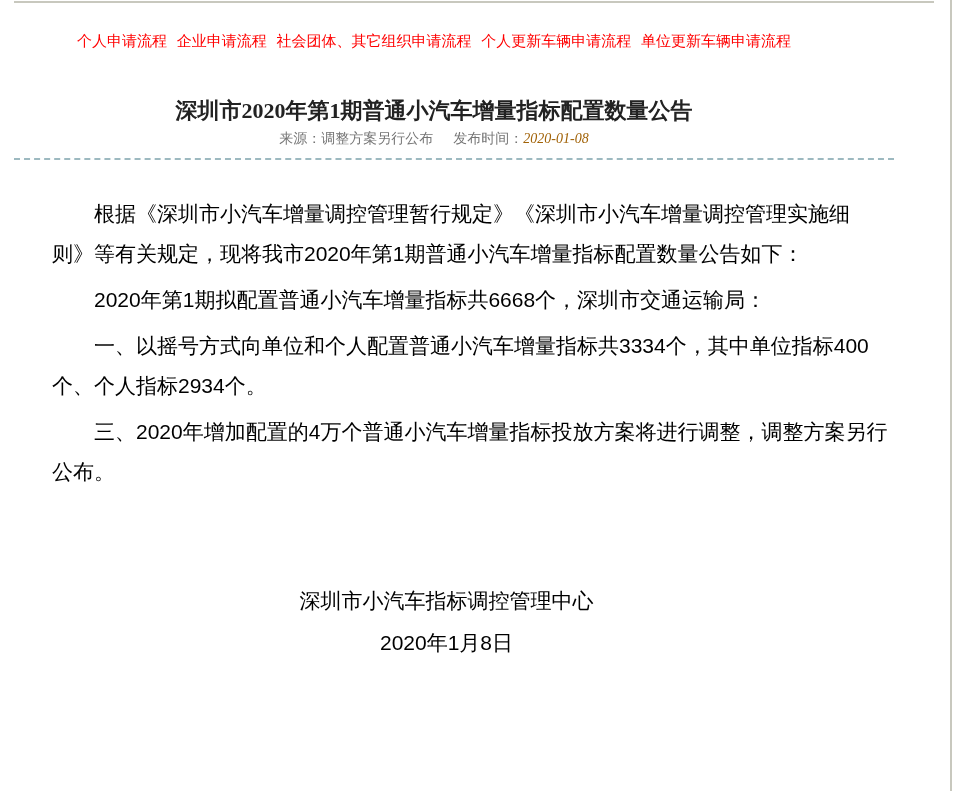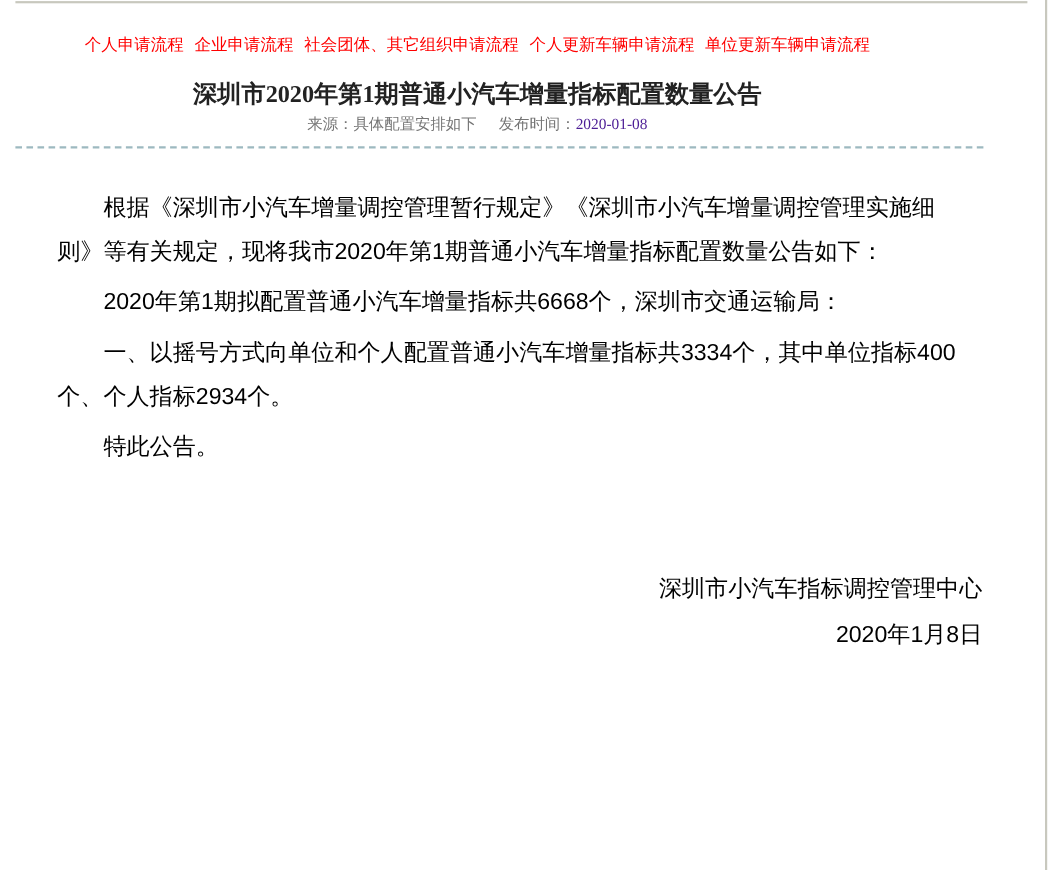--- a/index.html
+++ b/index.html
@@ -27,36 +27,36 @@
     font-family: "Liberation Serif", "DejaVu Serif", serif;
     font-size: 15px; line-height: 16px;
     white-space: nowrap;
   }
   .nav a {
     color: #ff0000; text-decoration: none;
     margin: 0 3px; cursor: pointer;
   }
 
   .title {
-    margin: 23px 0 0 0;
+    margin: 48px 0 0 0;
     text-align: center;
     font-family: "Liberation Serif", "DejaVu Serif", serif;
     font-size: 22px; line-height: 28px;
     font-weight: bold; color: #222222;
   }
 
   .meta {
     margin-top: 6px;
     text-align: center;
     font-family: "Liberation Serif", "DejaVu Serif", serif;
     font-size: 14px; line-height: 16px;
     color: #757575;
   }
   .meta .publish-block { margin-left: 20px; }
-  .meta .date { color: #4c1d95; }
+  .meta .date { color: #a16207; font-style: italic; }
 
   .divider {
     margin: 11px 0 0 14px;
     width: 880px; height: 0;
     border: 0;
     border-top: 2px dashed #9db9c0;
   }
 
   .body-text {
     margin: 34px 0 0 52px;
@@ -64,21 +64,21 @@
     font-size: 21px;
     line-height: 40px;
     color: #000000;
   }
   .body-text p { margin: 0; text-indent: 2em; }
   .body-text p + p { margin-top: 6px; }
 
   .footer {
     width: 950px;
     padding: 88px 57px 0 0;
-    text-align: right;
+    text-align: center;
     font-size: 21px;
     line-height: 42px;
     color: #000000;
   }
   .footer div { margin: 0; }
 </style>
 </head>
 <body>
 
 <div class="top-border"></div>
@@ -90,30 +90,30 @@
     <a href="#">个人申请流程</a>
     <a href="#">企业申请流程</a>
     <a href="#">社会团体、其它组织申请流程</a>
     <a href="#">个人更新车辆申请流程</a>
     <a href="#">单位更新车辆申请流程</a>
   </nav>
 
   <h1 class="title">深圳市2020年第1期普通小汽车增量指标配置数量公告</h1>
 
   <div class="meta">
-    <span><span>来源：</span><span>具体配置安排如下</span></span><span class="publish-block"><span>发布时间：</span><span class="date">2020-01-08</span></span>
+    <span><span>来源：</span><span>调整方案另行公布</span></span><span class="publish-block"><span>发布时间：</span><span class="date">2020-01-08</span></span>
   </div>
 
   <hr class="divider">
 
   <div class="body-text">
     <p>根据《深圳市小汽车增量调控管理暂行规定》《深圳市小汽车增量调控管理实施细则》等有关规定，现将我市2020年第1期普通小汽车增量指标配置数量公告如下：</p>
     <p>2020年第1期拟配置普通小汽车增量指标共6668个，深圳市交通运输局：</p>
     <p>一、以摇号方式向单位和个人配置普通小汽车增量指标共3334个，其中单位指标400个、个人指标2934个。</p>
-    <p>特此公告。</p>
+    <p>三、2020年增加配置的4万个普通小汽车增量指标投放方案将进行调整，调整方案另行公布。</p>
   </div>
 
   <div class="footer">
     <div>深圳市小汽车指标调控管理中心</div>
     <div>2020年1月8日</div>
   </div>
 
 </div>
 
 </body></html>

